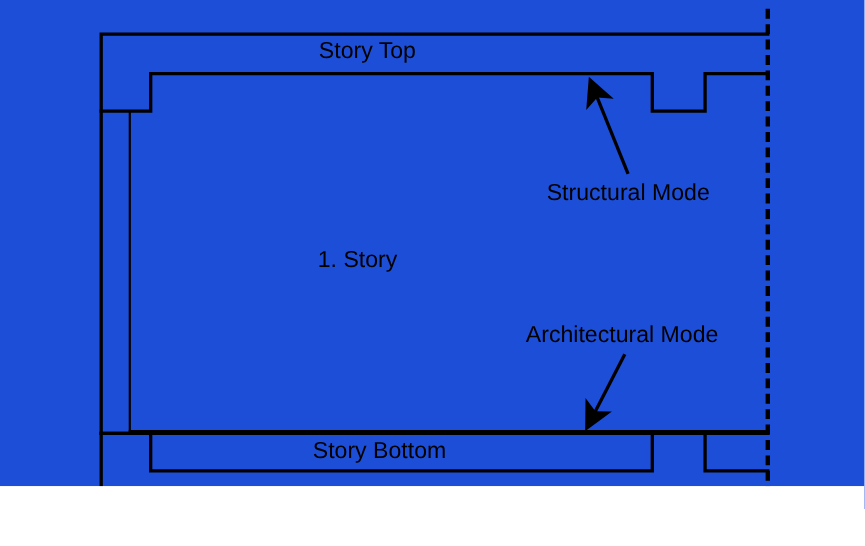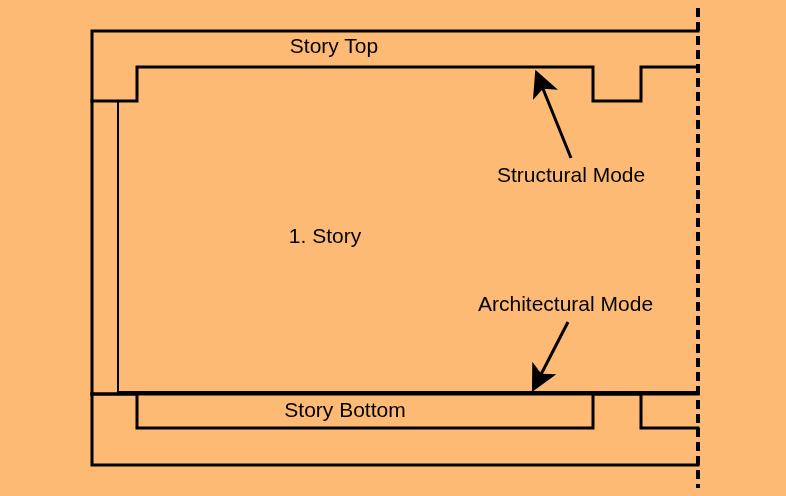--- a/index.html
+++ b/index.html
@@ -7,22 +7,22 @@
     margin: 0;
     padding: 0;
     background: #ffffff;
   }
   body {
     font-family: "Liberation Sans", sans-serif;
   }
   #diagram-root {
     position: relative;
     width: 786px;
-    height: 496px;
-    background: #fdba74;
+    height: 442px;
+    background: #1d4ed8;
     overflow: hidden;
     text-align: right;
   }
   svg.diagram-canvas {
     position: absolute;
     top: 0;
     left: 0;
     width: 786px;
     height: 496px;
     display: block;

